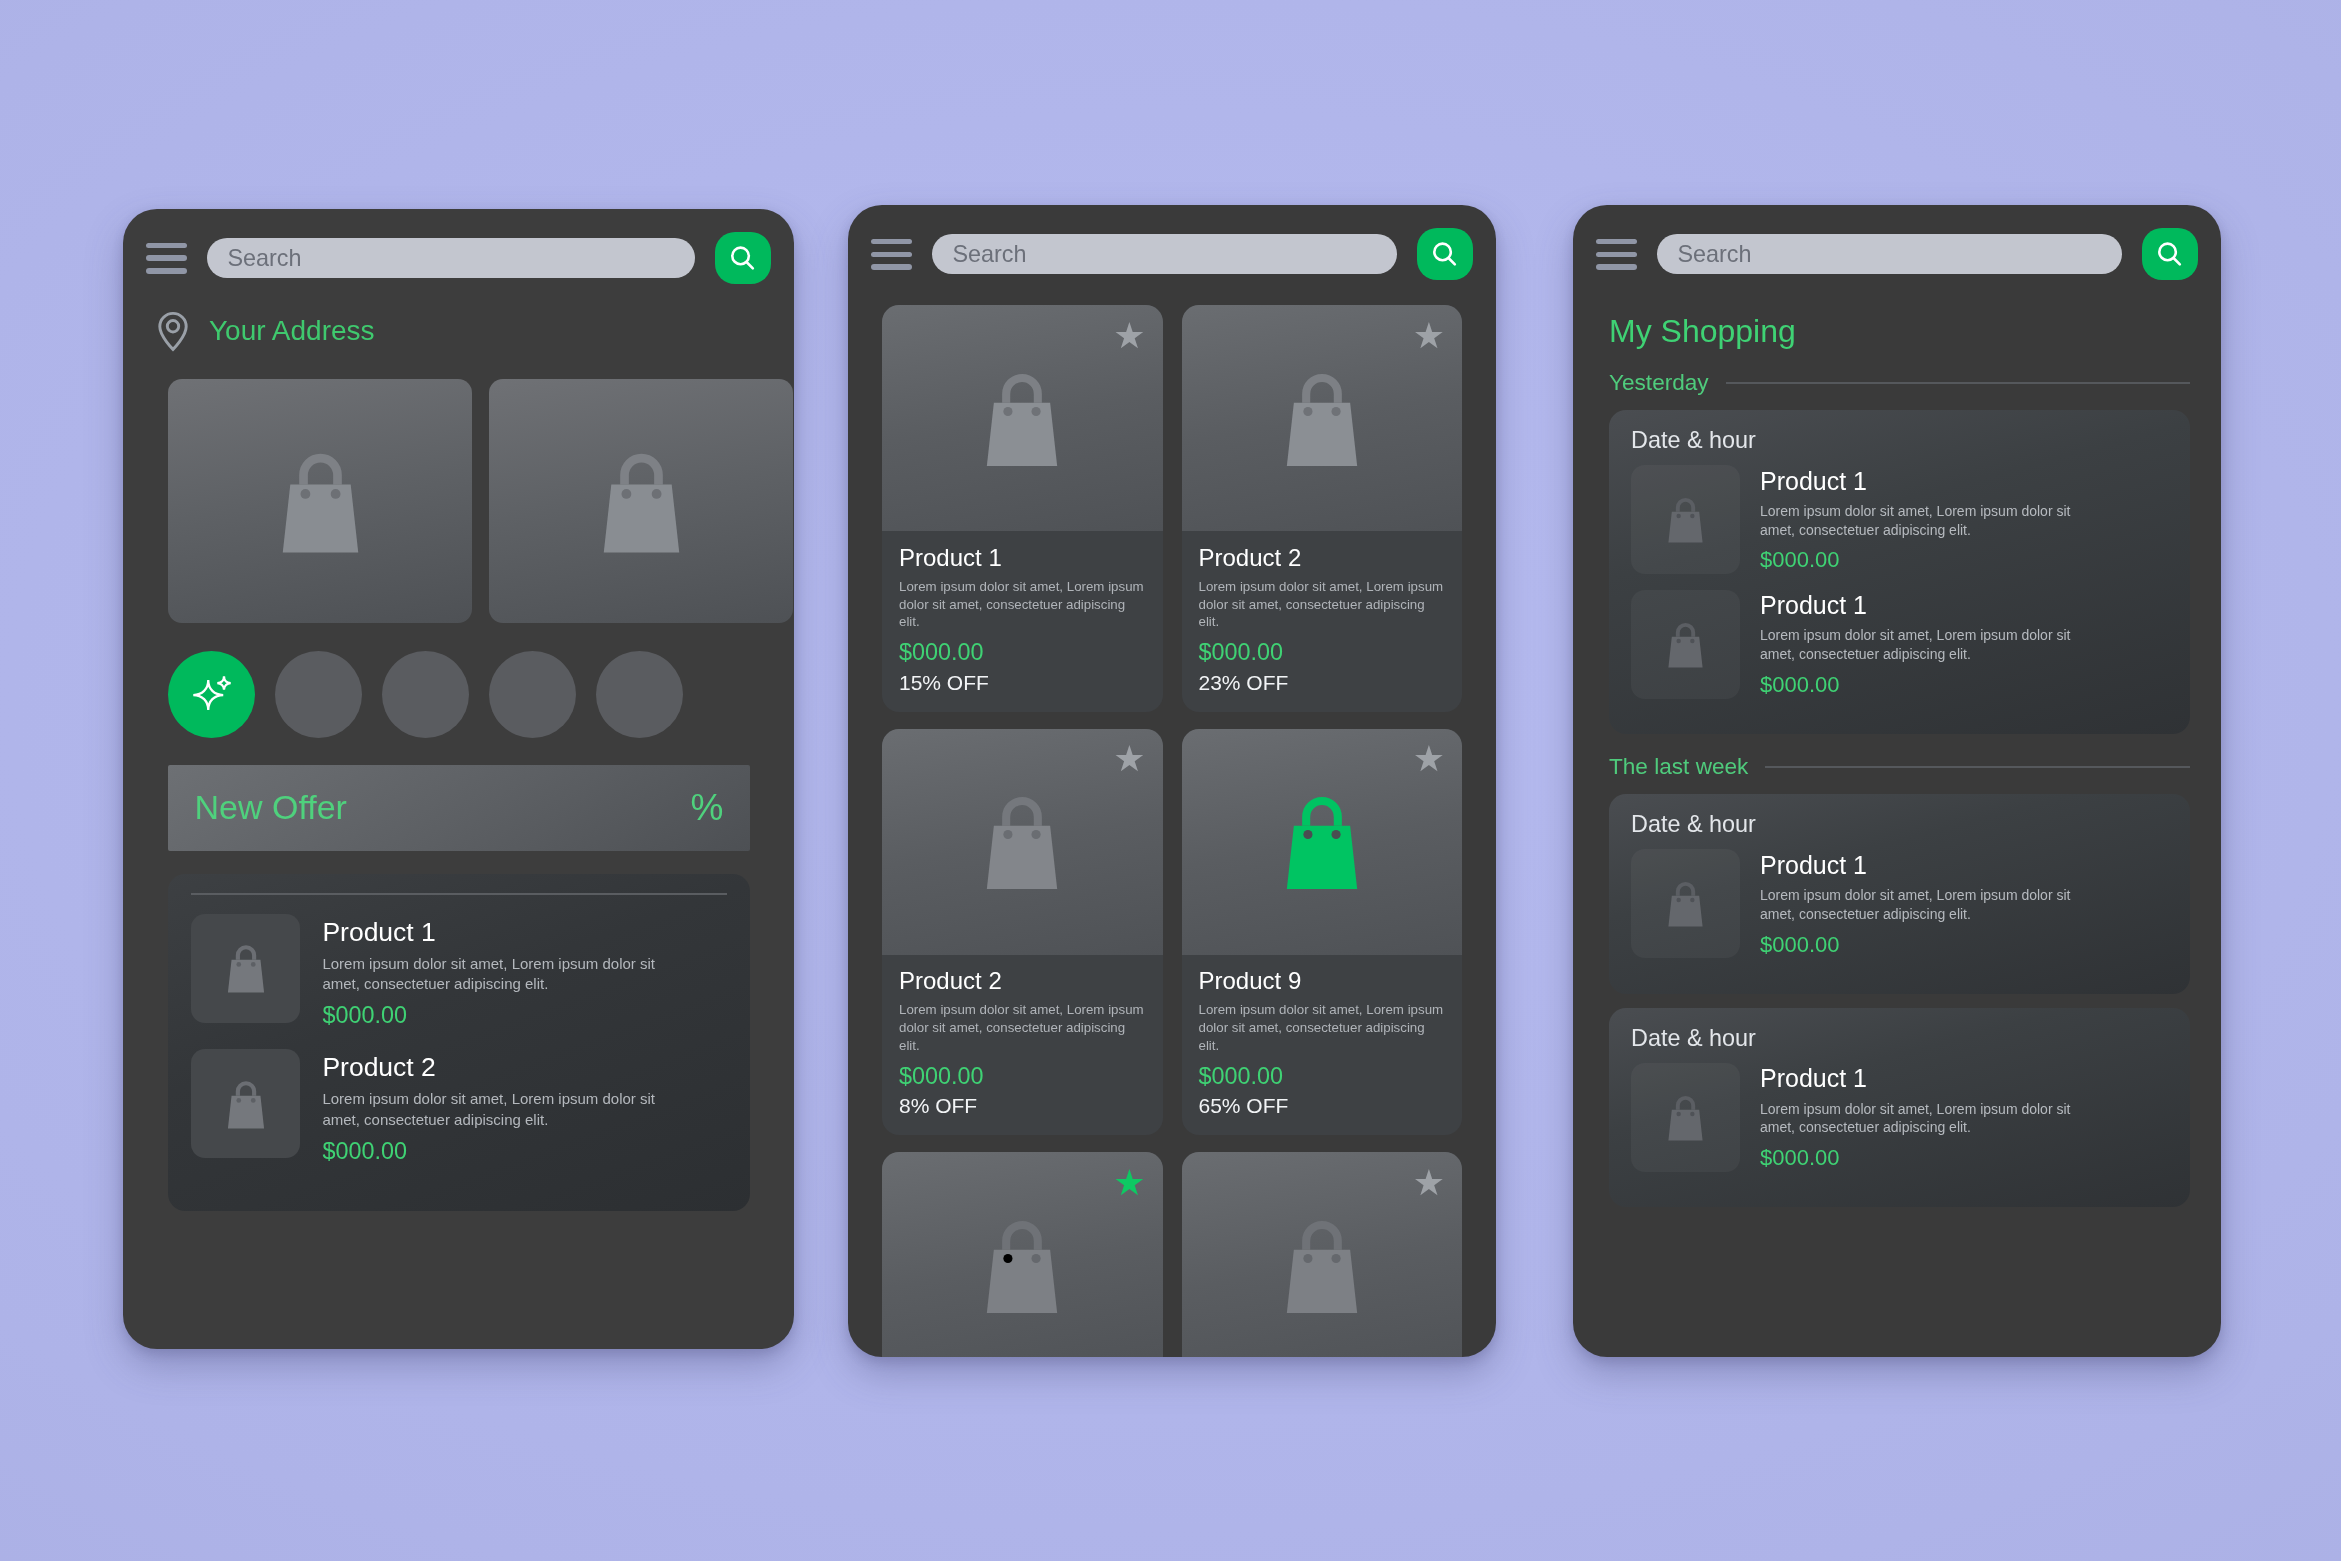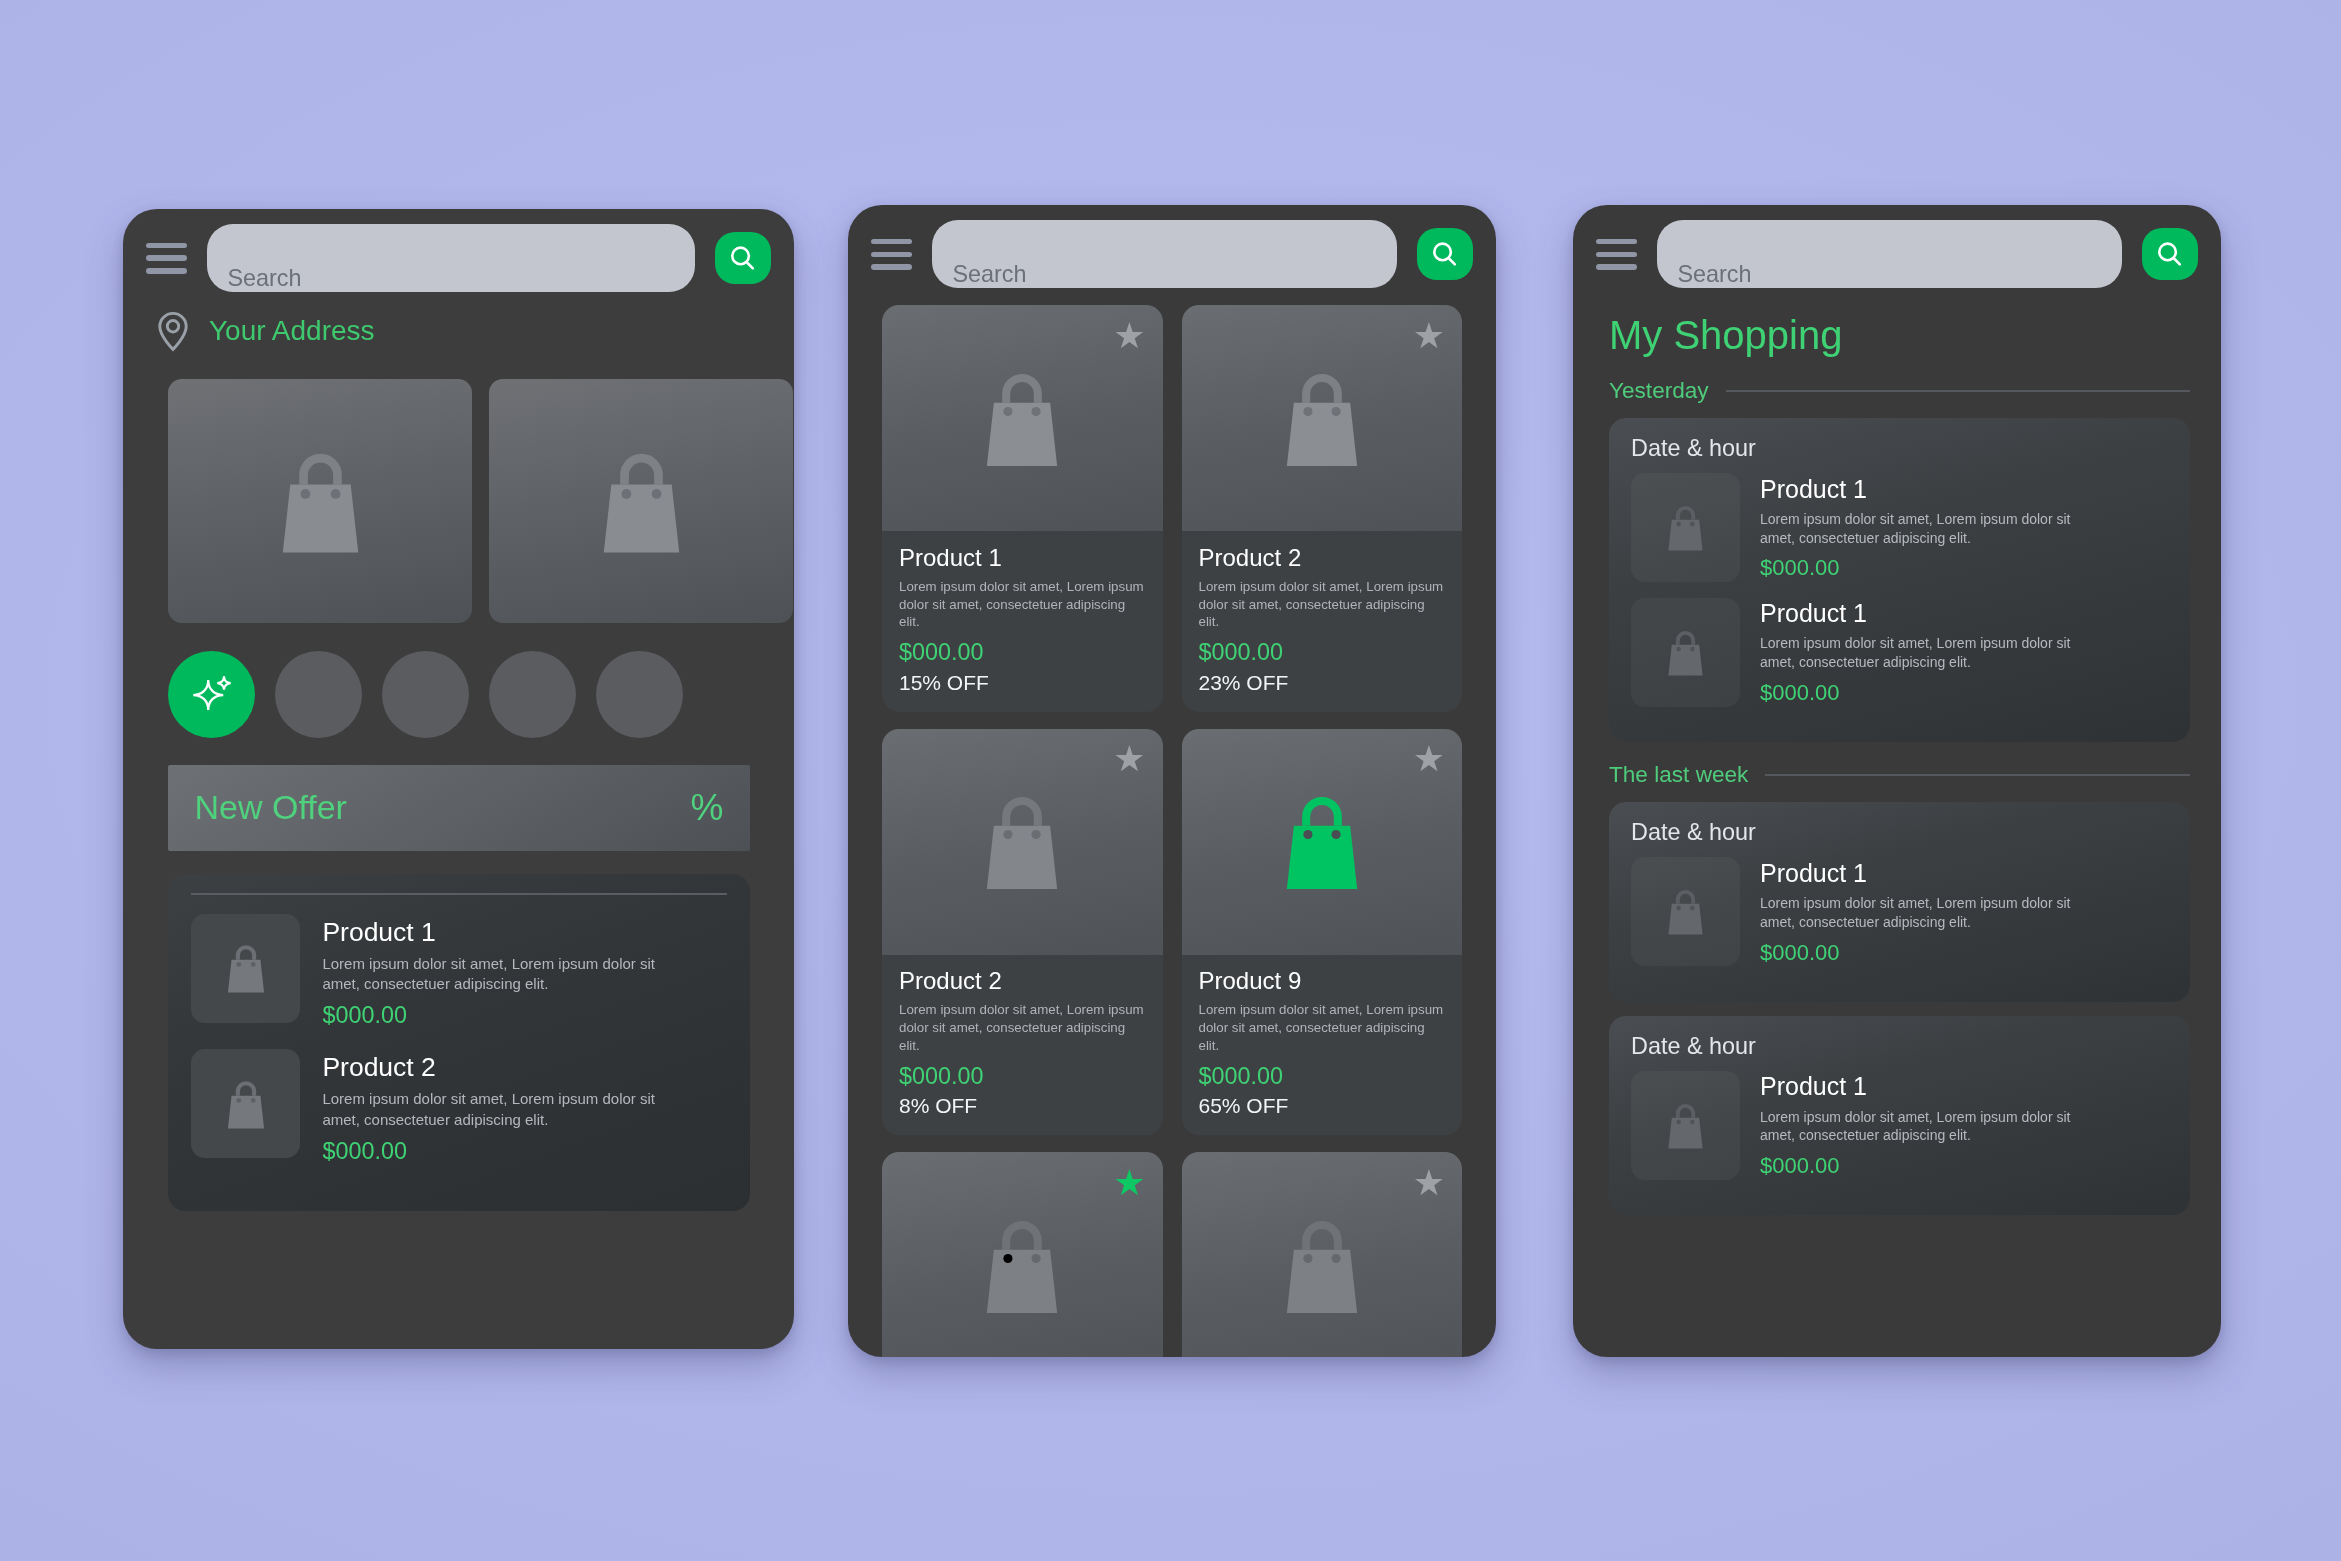--- a/index.html
+++ b/index.html
@@ -22,23 +22,23 @@
 
   
   .topbar {
     display: flex; align-items: center;
     padding: 0 23.4px;
     gap: 20px;
   }
   .burger { width: 41px; height: 31px; display: flex; flex-direction: column; justify-content: space-between; flex: none; }
   .burger span { display: block; height: 5.5px; border-radius: 3.1px; background: #9096a6; }
   .searchbar {
-    flex: 1 1 auto; height: 68px; border-radius: 26px;
+    flex: 1 1 auto; height: 40px; border-radius: 26px;
     background: #c3c6cf;
-    display: flex; align-items: flex-end;
+    display: flex; align-items: center;
     padding-left: 20px;
     color: #6c707a; font-size: 23.4px;
   }
   .searchbtn {
     flex: none; width: 56px; height: 52px; border-radius: 20px;
     background: #00b95c;
     display: flex; align-items: center; justify-content: center;
   }
   .searchbtn svg { width: 31px; height: 31px; }
 
@@ -116,21 +116,21 @@
   .pcard-star.on { color: #0ec963; }
   .pcard-body { padding: 12.5px 17px 17px 17px; }
   .pcard-name { color: #ffffff; font-size: 24px; padding-bottom: 6.2px; }
   .pcard-desc { color: #b0b4b9; font-size: 13.3px; line-height: 1.34; padding-bottom: 7.8px; }
   .pcard-price { color: #3fd274; font-size: 23.4px; padding-bottom: 4.7px; }
   .pcard-off { color: #f2f4f6; font-size: 21px; }
 
   
   #phone3 { left: 1573px; top: 205px; width: 648px; height: 1152px; background: #3a3a3a; }
   #phone3 .topbar { height: 86px; padding-top: 12.5px; }
-  .ms-title { color: #3fd274; font-size: 40px; padding: 22px 0 0 36px; }
+  .ms-title { color: #3fd274; font-size: 32px; padding: 22px 0 0 36px; }
   .sec-head { display: flex; align-items: center; gap: 17px; padding: 20px 31px 0 36px; }
   .sec-label { color: #4fcb7c; font-size: 22.6px; white-space: nowrap; }
   .sec-rule { flex: 1 1 auto; height: 1.6px; background: #55585c; }
 
   .hist-card {
     margin: 14px 31px 0 36px; border-radius: 17px;
     background: linear-gradient(165deg, #4a4d51 0%, #3c4043 35%, #2f3235 100%);
     padding: 17px 22px 20px 22px;
   }
   .hist-date { color: #e3e6ea; font-size: 23.4px; padding-bottom: 11px; }

